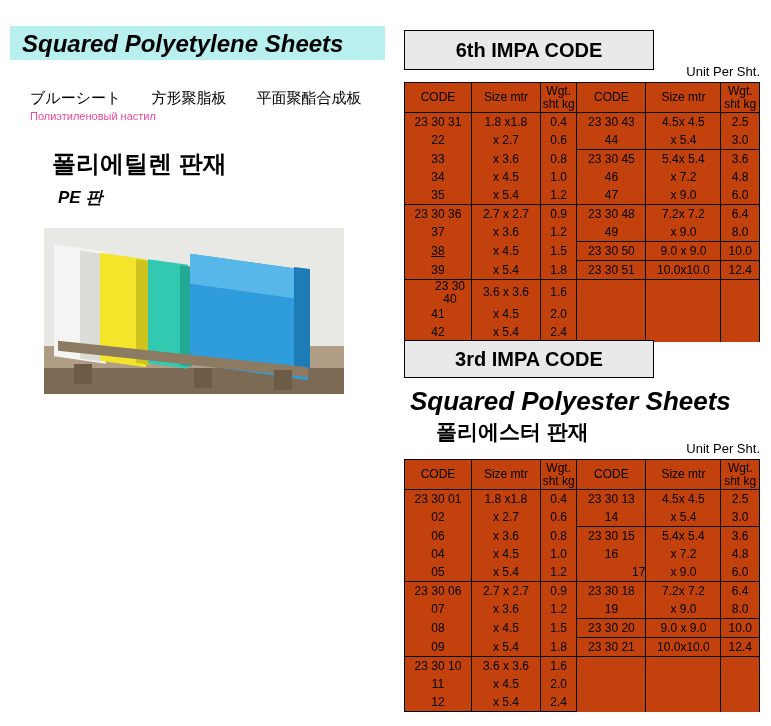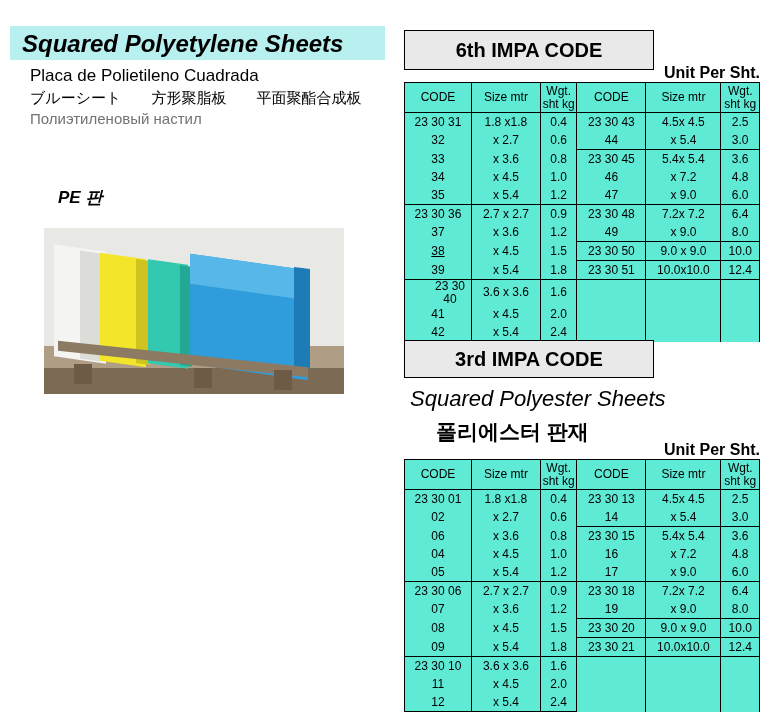--- a/index.html
+++ b/index.html
@@ -19,21 +19,21 @@
     position:absolute;left:10px;top:26px;width:375px;height:34px;
     background:#b7f0ef;
   }
   .title-band .t{
     position:absolute;left:12px;top:4px;
     font-style:italic;font-weight:bold;font-size:24px;color:#000;
     white-space:nowrap;
   }
   .sub1{position:absolute;left:30px;top:66px;font-size:17px;color:#000;}
   .sub2{position:absolute;left:30px;top:89px;font-size:15px;color:#000;letter-spacing:0px;}
-  .sub3{position:absolute;left:30px;top:110px;font-size:15px;color:#737373;}
+  .sub3{position:absolute;left:30px;top:110px;font-size:11px;color:#ec4899;}
   .kr-big{position:absolute;left:52px;top:148px;font-size:24px;font-weight:bold;color:#000;}
   .kr-small{position:absolute;left:58px;top:186px;font-size:17px;font-style:italic;font-weight:bold;color:#000;}
 
   
   .photo{
     position:absolute;left:44px;top:228px;width:300px;height:166px;
     background:#ffffff;overflow:hidden;
   }
   .ph-bg{position:absolute;left:0;top:0;width:300px;height:166px;background:#e8e9e4;}
   .ph-floor{position:absolute;left:0;top:118px;width:300px;height:48px;background:#b09d86;}
@@ -53,62 +53,62 @@
   .ph-pal4{position:absolute;left:230px;top:142px;width:18px;height:20px;background:#6d5b47;}
 
   
   .hdr-band{
     position:absolute;background:#e9e9e9;border:1px solid #000;
     font-weight:bold;text-align:center;color:#000;
   }
   .hdr-band span{display:block;}
 
   .unit{
-    position:absolute;font-size:16px;font-weight:bold;color:#000;text-align:right;
+    position:absolute;font-size:13px;font-weight:normal;color:#000;text-align:right;
   }
 
   table.sht{
     position:absolute;border-collapse:collapse;table-layout:fixed;
-    font-size:12px;color:#000;background:#5eead4;
+    font-size:12px;color:#000;background:#c2410c;
   }
   table.sht td, table.sht th{
     border:1px solid #000;
     padding:0;
     text-align:center;
     vertical-align:middle;
     font-weight:normal;
     line-height:1.05;
   }
   table.sht th{font-weight:normal;font-size:12px;padding:2px 0;}
   td.code{font-weight:bold;text-align:center;}
   td.sz{text-align:center;}
   td.wt{text-align:center;}
   .hdrcell{font-size:11px;line-height:1.05;}
 
   .ital-title{
-    position:absolute;font-style:italic;font-weight:normal;font-size:22px;color:#000;
+    position:absolute;font-style:italic;font-weight:bold;font-size:26px;color:#000;
   }
   .kr-title{
     position:absolute;font-weight:bold;font-size:21px;color:#000;
   }
 </style>
 </head>
 <body>
 
 <div class="page">
 
   <div class="left">
 
     <div class="title-band">
       <div class="t">Squared Polyetylene Sheets</div>
     </div>
 
-    <div class="sub1">Placa de Polietileno Cuadrada</div>
     <div class="sub2">ブルーシート　　方形聚脂板　　平面聚酯合成板</div>
     <div class="sub3">Полиэтиленовый настил</div>
+    <div class="kr-big">폴리에틸렌 판재</div>
     <div class="kr-small">PE 판</div>
 
     <div class="photo">
       <div class="ph-bg"></div>
       <div class="ph-floor"></div>
       <div class="ph-floor2"></div>
       <div class="ph-white"></div>
       <div class="ph-white2"></div>
       <div class="ph-yellow"></div>
       <div class="ph-yellow2"></div>
@@ -160,21 +160,21 @@
     <tbody>
         <tr>
           <td class="code" style="height: 18px; border-top: 1px solid rgb(0, 0, 0); border-bottom: none;">23 30 31</td>
           <td class="sz" style="height: 18px; border-top: 1px solid rgb(0, 0, 0); border-bottom: none;">1.8 x1.8</td>
           <td class="wt" style="height: 18px; border-top: 1px solid rgb(0, 0, 0); border-bottom: none;">0.4</td>
           <td class="code" style="height: 18px; border-top: 1px solid rgb(0, 0, 0); border-bottom: none;">23 30 43</td>
           <td class="sz" style="height: 18px; border-top: 1px solid rgb(0, 0, 0); border-bottom: none;">4.5x  4.5</td>
           <td class="wt" style="height: 18px; border-top: 1px solid rgb(0, 0, 0); border-bottom: none;">2.5</td>
         </tr>
         <tr>
-          <td class="code" style="height: 18px; border-top: none; border-bottom: none;">32</td>
+          <td class="code" style="height: 18px; border-top: none; border-bottom: none;">22</td>
           <td class="sz" style="height: 18px; border-top: none; border-bottom: none;">x 2.7</td>
           <td class="wt" style="height: 18px; border-top: none; border-bottom: none;">0.6</td>
           <td class="code" style="height: 18px; border-top: none; border-bottom: 1px solid rgb(0, 0, 0);">44</td>
           <td class="sz" style="height: 18px; border-top: none; border-bottom: 1px solid rgb(0, 0, 0);">x  5.4</td>
           <td class="wt" style="height: 18px; border-top: none; border-bottom: 1px solid rgb(0, 0, 0);">3.0</td>
         </tr>
         <tr>
           <td class="code" style="height: 18px; border-top: none; border-bottom: none;">33</td>
           <td class="sz" style="height: 18px; border-top: none; border-bottom: none;">x 3.6</td>
           <td class="wt" style="height: 18px; border-top: none; border-bottom: none;">0.8</td>
@@ -323,21 +323,21 @@
           <td class="sz" style="height: 18px; border-top: none; border-bottom: none;">x 4.5</td>
           <td class="wt" style="height: 18px; border-top: none; border-bottom: none;">1.0</td>
           <td class="code" style="height: 18px; border-top: none; border-bottom: none;">16</td>
           <td class="sz" style="height: 18px; border-top: none; border-bottom: none;">x  7.2</td>
           <td class="wt" style="height: 18px; border-top: none; border-bottom: none;">4.8</td>
         </tr>
         <tr>
           <td class="code" style="height: 18px; border-top: none; border-bottom: 1px solid rgb(0, 0, 0);">05</td>
           <td class="sz" style="height: 18px; border-top: none; border-bottom: 1px solid rgb(0, 0, 0);">x 5.4</td>
           <td class="wt" style="height: 18px; border-top: none; border-bottom: 1px solid rgb(0, 0, 0);">1.2</td>
-          <td class="code" style="height: 18px; border-top: none; border-bottom: 1px solid rgb(0, 0, 0);">17</td>
+          <td class="code" style="height: 18px; border-top: none; border-bottom: 1px solid rgb(0, 0, 0); text-align: right;">17</td>
           <td class="sz" style="height: 18px; border-top: none; border-bottom: 1px solid rgb(0, 0, 0);">x  9.0</td>
           <td class="wt" style="height: 18px; border-top: none; border-bottom: 1px solid rgb(0, 0, 0);">6.0</td>
         </tr>
         <tr>
           <td class="code" style="height: 18px; border-top: 1px solid rgb(0, 0, 0); border-bottom: none;">23 30 06</td>
           <td class="sz" style="height: 18px; border-top: 1px solid rgb(0, 0, 0); border-bottom: none;">2.7 x 2.7</td>
           <td class="wt" style="height: 18px; border-top: 1px solid rgb(0, 0, 0); border-bottom: none;">0.9</td>
           <td class="code" style="height: 18px; border-top: 1px solid rgb(0, 0, 0); border-bottom: none;">23 30 18</td>
           <td class="sz" style="height: 18px; border-top: 1px solid rgb(0, 0, 0); border-bottom: none;">7.2x  7.2</td>
           <td class="wt" style="height: 18px; border-top: 1px solid rgb(0, 0, 0); border-bottom: none;">6.4</td>

